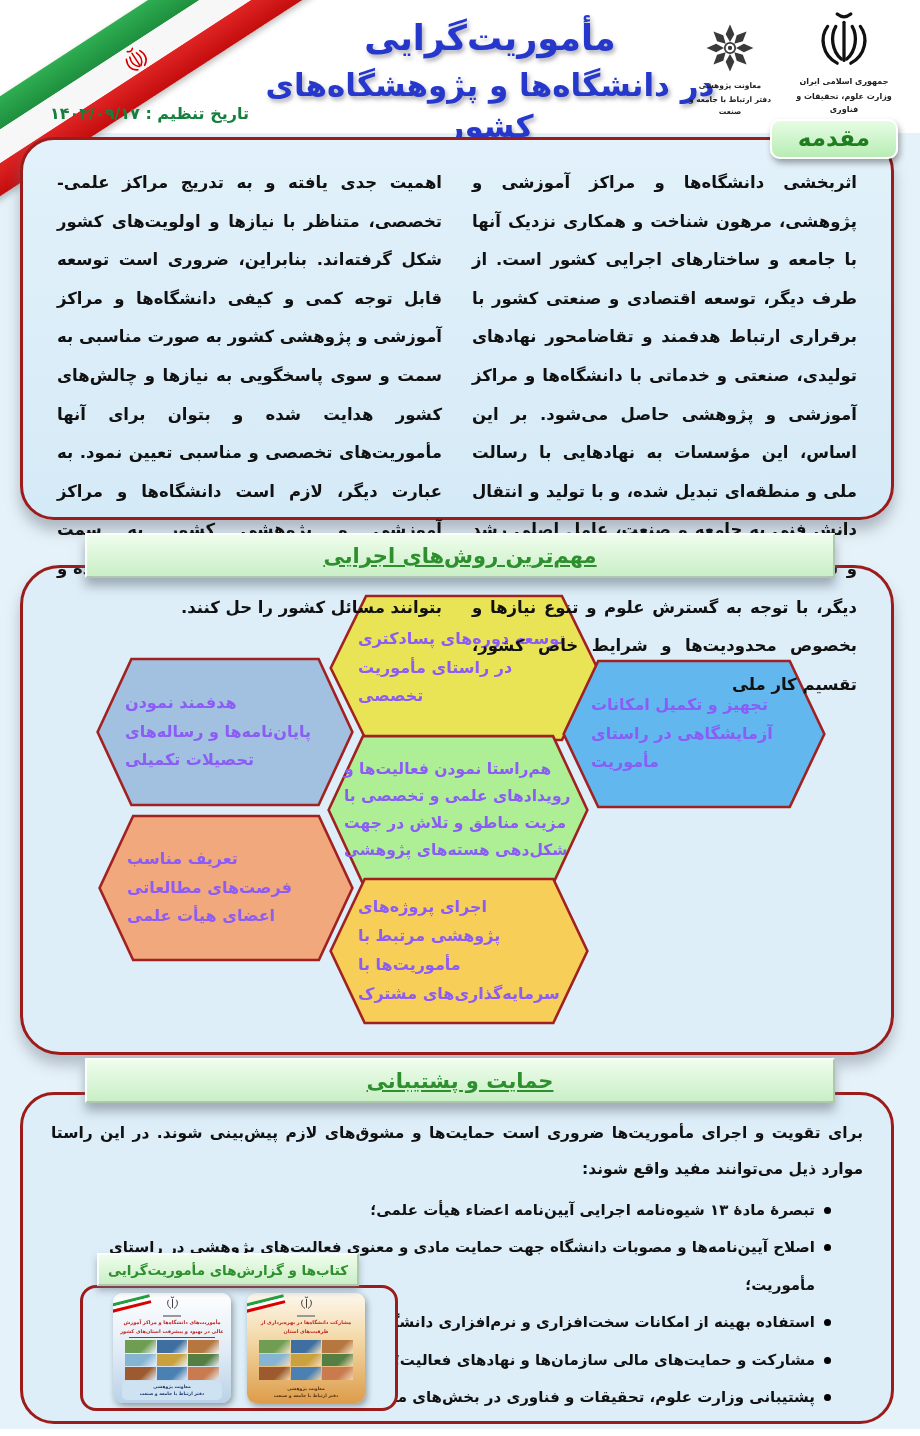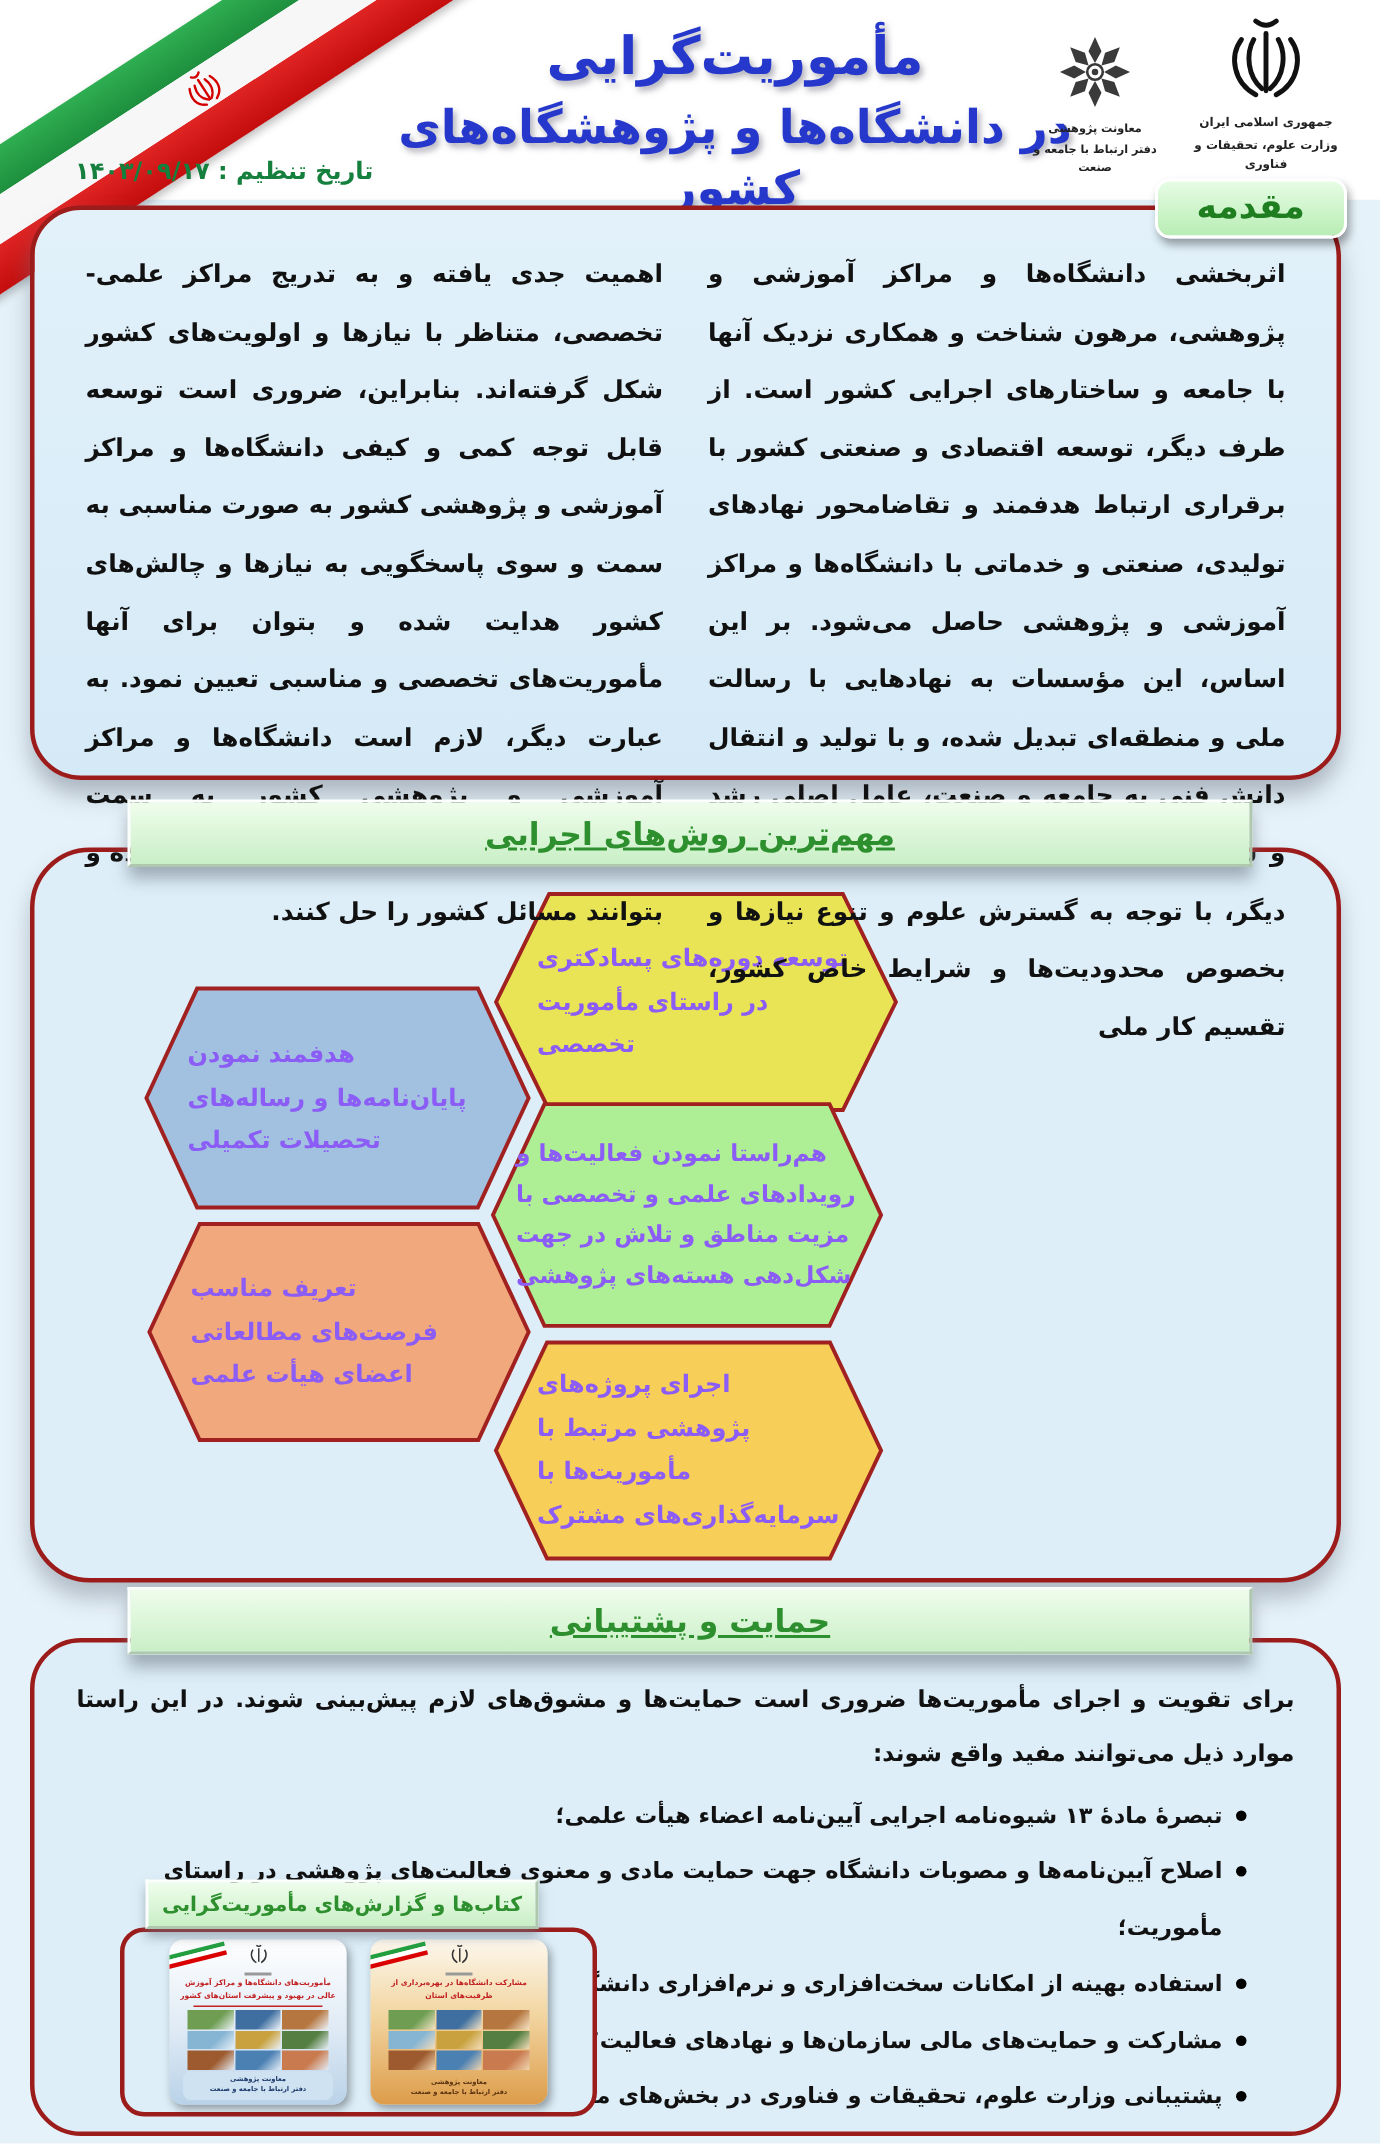--- a/index.html
+++ b/index.html
@@ -94,21 +94,21 @@
     position:absolute; inset:0; display:flex; align-items:center; justify-content:center;
     text-align:left; direction:rtl; font-weight:bold; color:#8b5cf6;
     font-size:16px; line-height:1.8; padding:0 30px;
   }
   #hex-0 { left:305px; top:25px;  width:272px; height:150px; }
   #hex-1 { left:72px;  top:88px;  width:260px; height:152px; }
   #hex-2 { left:538px; top:90px;  width:266px; height:152px; }
   #hex-3 { left:303px; top:165px; width:264px; height:154px; }
   #hex-4 { left:74px;  top:245px; width:258px; height:150px; }
   #hex-5 { left:536px; top:250px; width:270px; height:150px; }
-  #hex-6 { left:305px; top:324px; width:262px; height:150px; }
+  #hex-6 { left:305px; top:308px; width:262px; height:150px; }
   #hex-3 .hex-label { font-size:15.5px; padding:0 18px; line-height:1.75; }
 
   
   .support-box {
     position:absolute; left:20px; top:1092px; width:874px; height:332px; z-index:3;
     background:#ddeef8; border:3px solid #9c1c1c; border-radius:34px;
   }
   .support-intro {
     padding:20px 28px 0 28px; direction:rtl; text-align:justify;
     font-size:15.5px; font-weight:bold; color:#111; line-height:2.35;
@@ -272,20 +272,26 @@
           <polygon points="28,2 172,2 198,50 172,98 28,98 2,50" fill="#e9e455" stroke="#a12121" stroke-width="2.6" vector-effect="non-scaling-stroke"></polygon>
         </svg>
       <div class="hex-label">توسعه دوره‌های پسادکتری در راستای مأموریت تخصصی</div>
     </div>
     <div class="hex" id="hex-1">
       <svg viewBox="0 0 200 100" preserveAspectRatio="none">
           <polygon points="28,2 172,2 198,50 172,98 28,98 2,50" fill="#a2c0df" stroke="#a12121" stroke-width="2.6" vector-effect="non-scaling-stroke"></polygon>
         </svg>
       <div class="hex-label">هدفمند نمودن پایان‌نامه‌ها و رساله‌های تحصیلات تکمیلی</div>
     </div>
+    <div class="hex" id="hex-2">
+      <svg viewBox="0 0 200 100" preserveAspectRatio="none">
+          <polygon points="28,2 172,2 198,50 172,98 28,98 2,50" fill="#63b7ef" stroke="#a12121" stroke-width="2.6" vector-effect="non-scaling-stroke"></polygon>
+        </svg>
+      <div class="hex-label">تجهیز و تکمیل امکانات آزمایشگاهی در راستای مأموریت</div>
+    </div>
     <div class="hex" id="hex-3">
       <svg viewBox="0 0 200 100" preserveAspectRatio="none">
           <polygon points="28,2 172,2 198,50 172,98 28,98 2,50" fill="#aeef96" stroke="#a12121" stroke-width="2.6" vector-effect="non-scaling-stroke"></polygon>
         </svg>
       <div class="hex-label">هم‌راستا نمودن فعالیت‌ها و رویدادهای علمی و تخصصی با مزیت مناطق و تلاش در جهت شکل‌دهی هسته‌های پژوهشی</div>
     </div>
     <div class="hex" id="hex-4">
       <svg viewBox="0 0 200 100" preserveAspectRatio="none">
           <polygon points="28,2 172,2 198,50 172,98 28,98 2,50" fill="#f1a87d" stroke="#a12121" stroke-width="2.6" vector-effect="non-scaling-stroke"></polygon>
         </svg>

